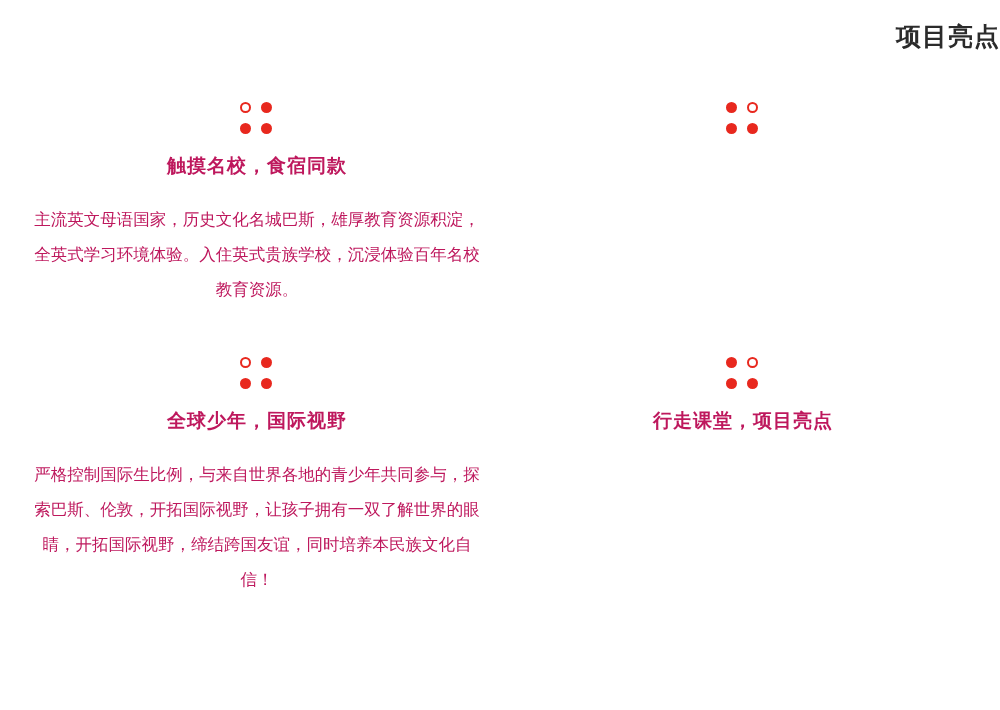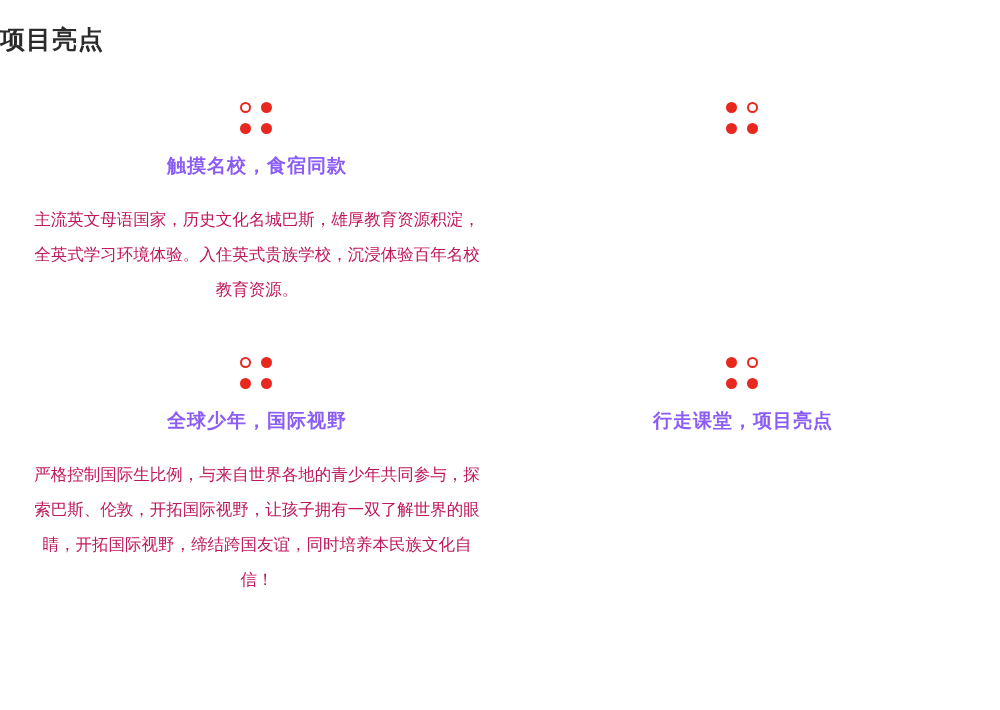--- a/index.html
+++ b/index.html
@@ -14,28 +14,29 @@
     color: #333333;
     overflow: hidden;
   }
   .page {
     width: 1000px;
     height: 710px;
     position: relative;
     box-sizing: border-box;
   }
   .page-title {
-    text-align: left;
+    text-align: right;
     font-size: 25px;
     font-weight: bold;
     color: #2b2b2b;
     letter-spacing: 1px;
     margin: 20px 0 0 0;
     padding: 0;
     line-height: 38px;
+    font-family: Liberation Mono, monospace;
   }
   .grid {
     margin-top: 42px;
     display: grid;
     grid-template-columns: 1fr 1fr;
     grid-template-rows: auto auto;
     column-gap: 20px;
     row-gap: 48px;
     padding: 0 24px;
     box-sizing: border-box;
@@ -66,21 +67,21 @@
   .dot.filled {
     background: #e8281e;
   }
   .dot.hollow {
     background: #ffffff;
     border: 2px solid #e8281e;
   }
   .cell-title {
     font-size: 19px;
     font-weight: bold;
-    color: #8b5cf6;
+    color: #be185d;
     letter-spacing: 1px;
     margin-bottom: 22px;
     text-align: center;
     line-height: 28px;
   }
   .cell-body {
     font-size: 16.5px;
     line-height: 35px;
     color: #be185d;
     text-align: center;

